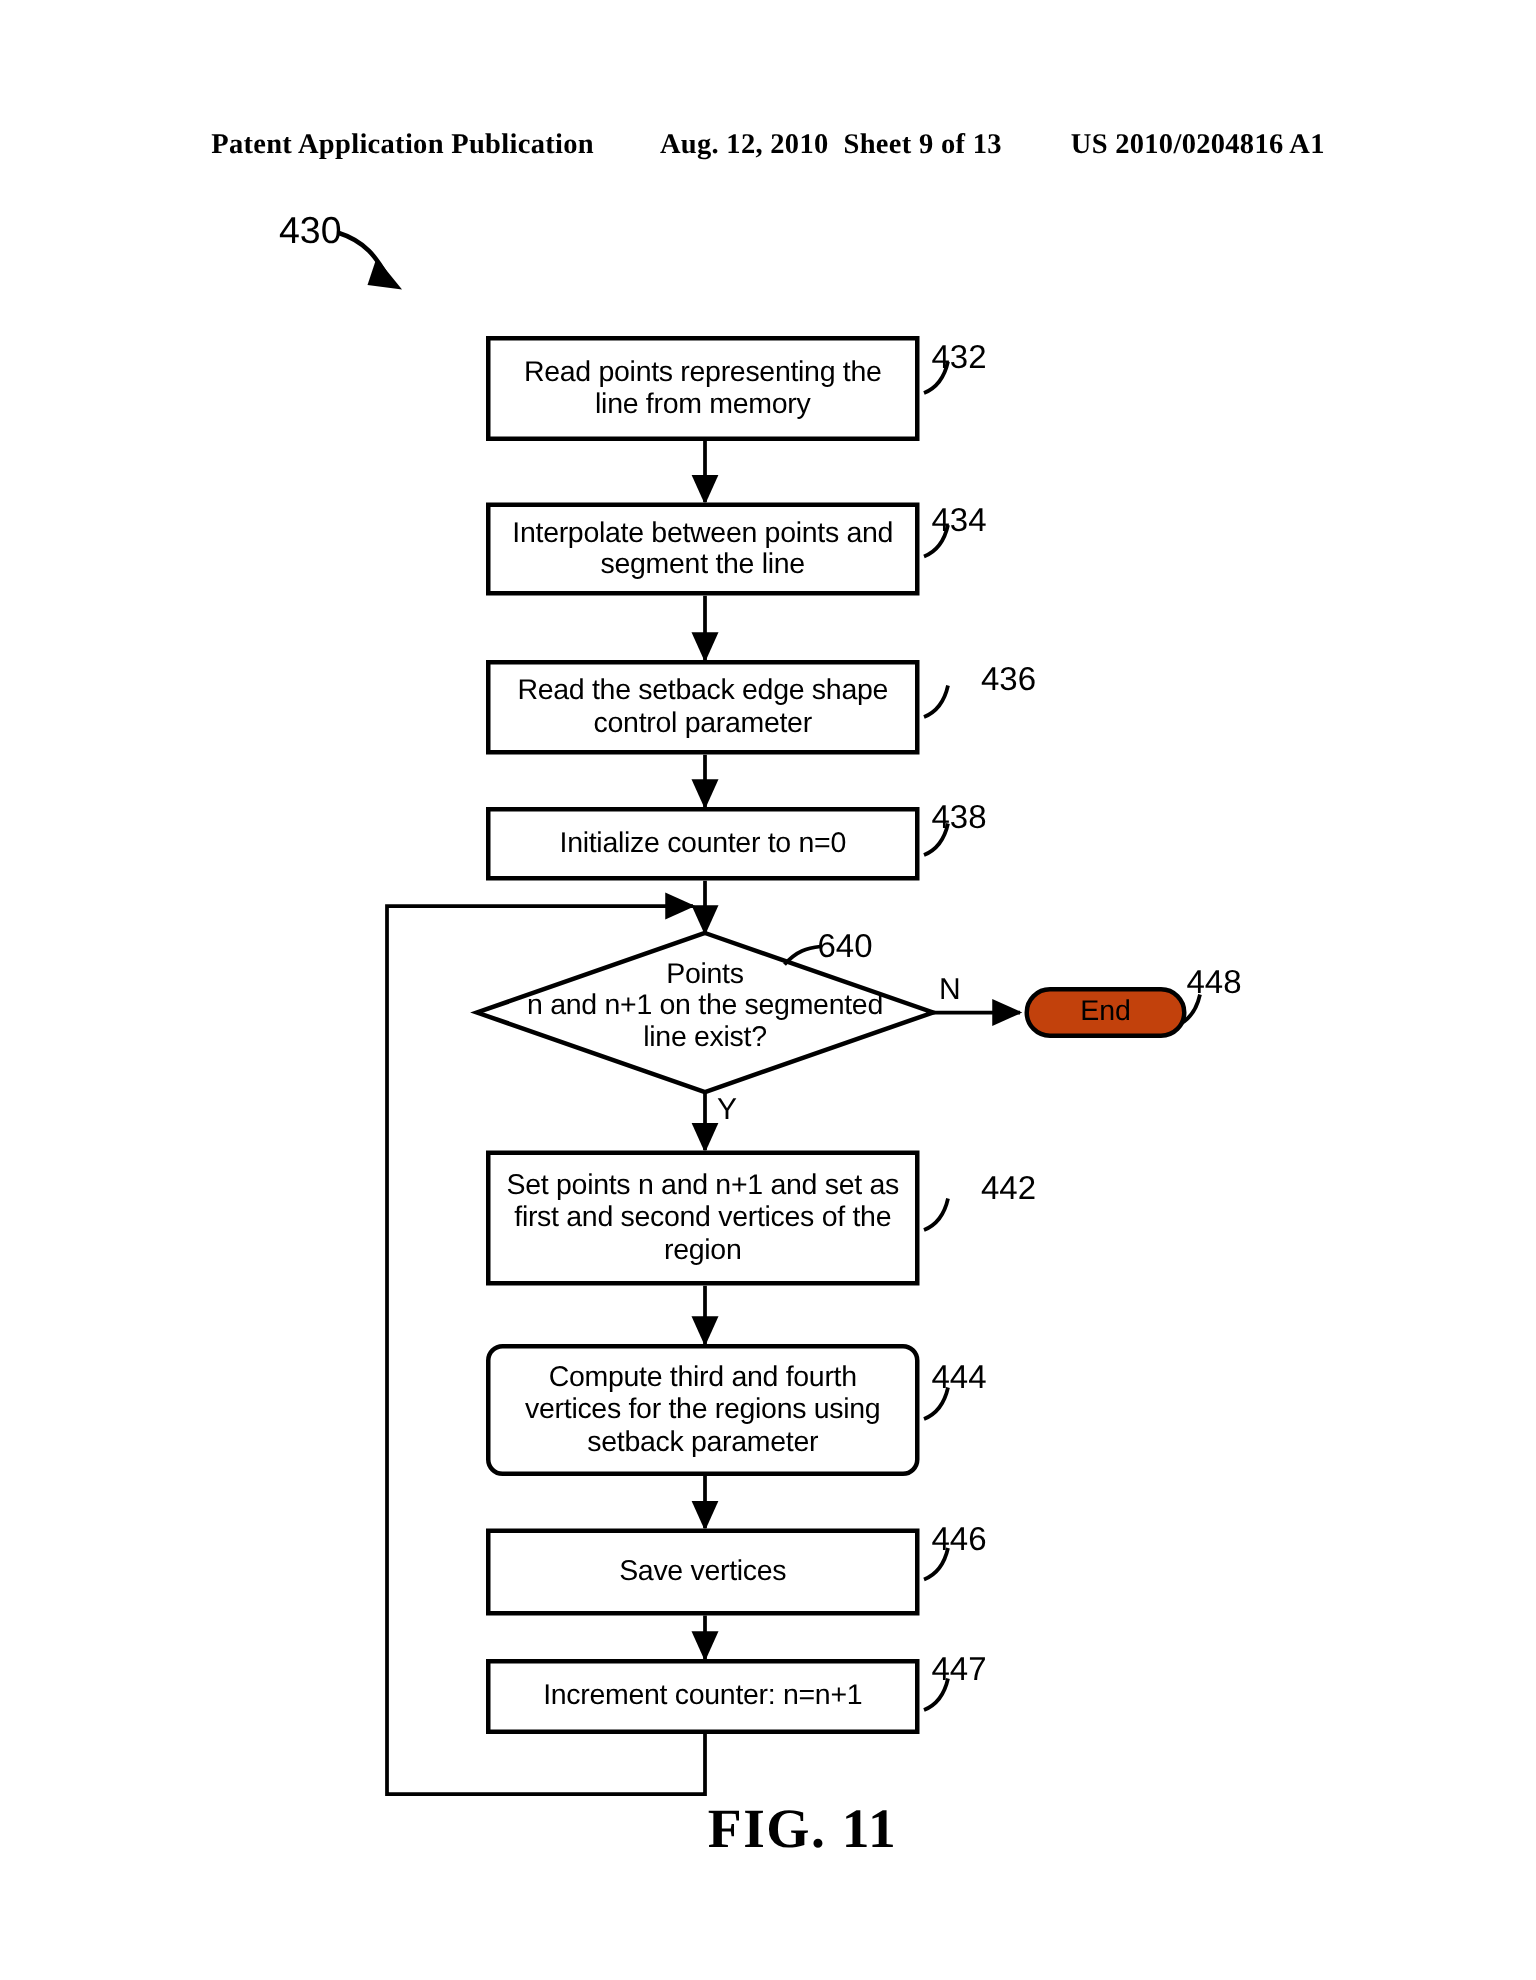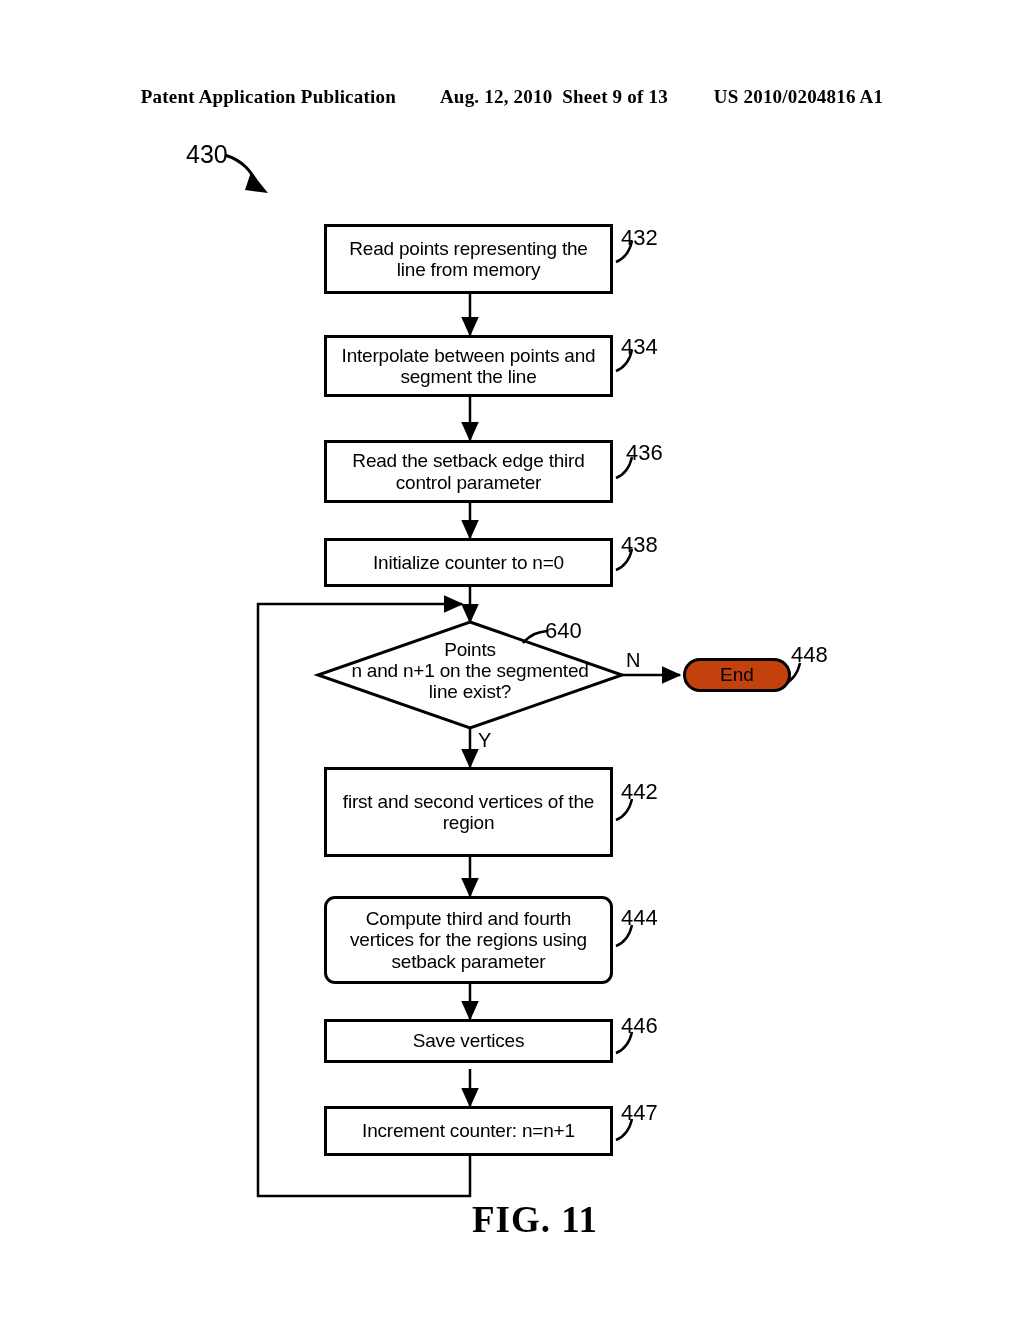--- a/index.html
+++ b/index.html
@@ -190,25 +190,25 @@
 <div class="node" style="left:324px; top:335px; width:289px; height:62px;">
   <div>
     <div>Interpolate between points and</div>
     <div>segment the line</div>
   </div>
 </div>
 <div class="ref-num" style="left:621px; top:334px;">434</div>
 
 <div class="node" style="left:324px; top:440px; width:289px; height:63px;">
   <div>
-    <div>Read the setback edge third</div>
+    <div>Read the setback edge shape</div>
     <div>control parameter</div>
   </div>
 </div>
-<div class="ref-num" style="left:626px; top:440px;">436</div>
+<div class="ref-num" style="left:654px; top:440px;">436</div>
 
 <div class="node" style="left:324px; top:538px; width:289px; height:49px;">
   <div>Initialize counter to n=0</div>
 </div>
 <div class="ref-num" style="left:621px; top:532px;">438</div>
 
 <div class="decision-text" style="left:318px; top:640px; width:304px;">
   <div>Points</div>
   <div>n and n+1 on the segmented</div>
   <div>line exist?</div>
@@ -218,36 +218,37 @@
 <div class="branch-label" style="left:626px; top:649px;">N</div>
 <div class="branch-label" style="left:478px; top:729px;">Y</div>
 
 <div class="terminator" style="left:683px; top:658px; width:108px; height:34px;">
   <span>End</span>
 </div>
 <div class="ref-num" style="left:791px; top:642px;">448</div>
 
 <div class="node" style="left:324px; top:767px; width:289px; height:90px;">
   <div>
+    <div>Set points n and n+1 and set as</div>
     <div>first and second vertices of the</div>
     <div>region</div>
   </div>
 </div>
-<div class="ref-num" style="left:621px; top:779px;">442</div>
+<div class="ref-num" style="left:654px; top:779px;">442</div>
 
 <div class="node" style="left:324px; top:896px; width:289px; height:88px;border-radius:11px;">
   <div>
     <div>Compute third and fourth</div>
     <div>vertices for the regions using</div>
     <div>setback parameter</div>
   </div>
 </div>
 <div class="ref-num" style="left:621px; top:905px;">444</div>
 
-<div class="node" style="left:324px; top:1019px; width:289px; height:44px;">
+<div class="node" style="left:324px; top:1019px; width:289px; height:58px;">
   <div>Save vertices</div>
 </div>
 <div class="ref-num" style="left:621px; top:1013px;">446</div>
 
 <div class="node" style="left:324px; top:1106px; width:289px; height:50px;">
   <div>Increment counter:  n=n+1</div>
 </div>
 <div class="ref-num" style="left:621px; top:1100px;">447</div>
 
 <div class="fig-caption">FIG. 11</div>

